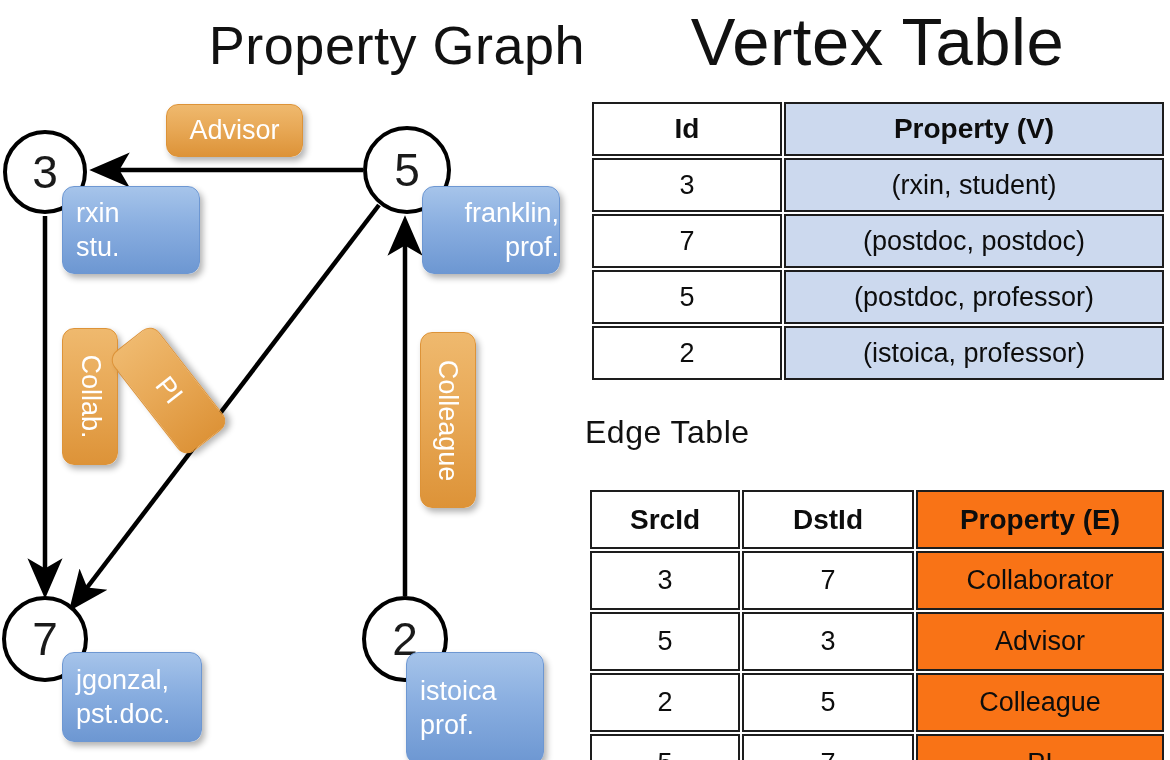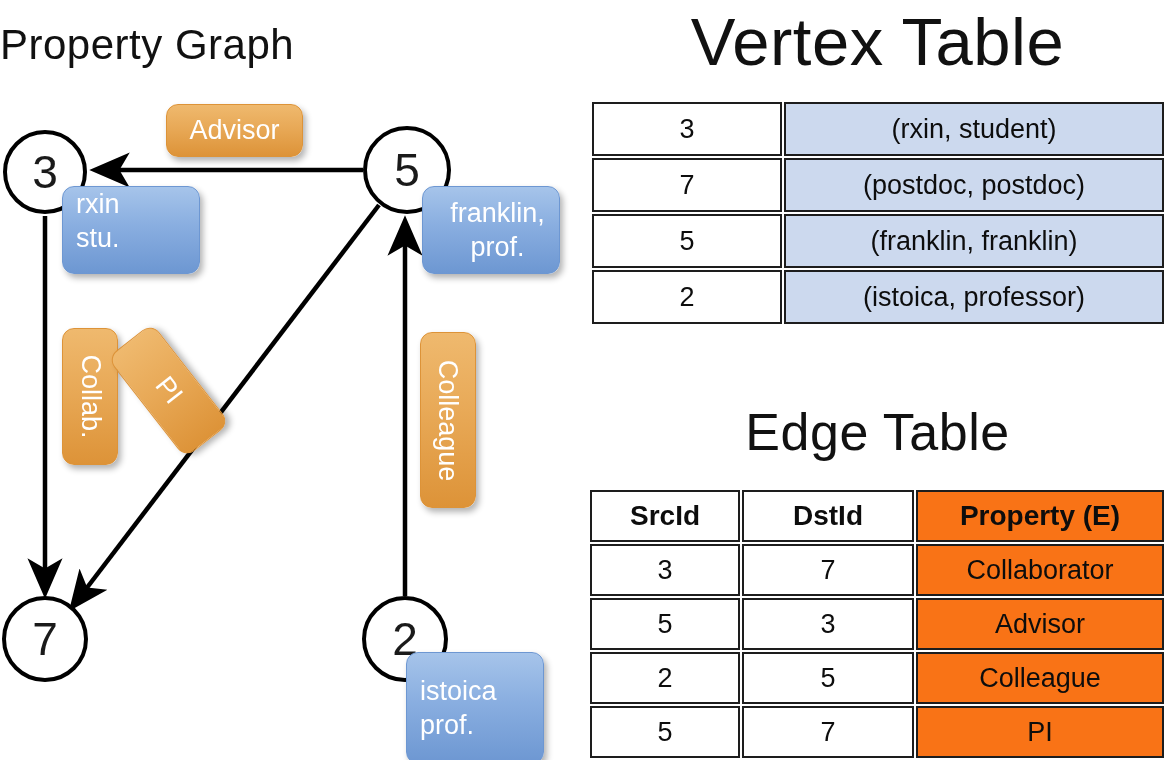--- a/index.html
+++ b/index.html
@@ -20,34 +20,34 @@
   .title {
     position: absolute;
     font-family: "Liberation Sans", sans-serif;
     font-weight: 300;
     color: #111111;
     letter-spacing: 0.5px;
     white-space: nowrap;
   }
   #title-property-graph {
     left: 0; top: 14px; width: 585px;
-    text-align: left;
-    font-size: 42px;
+    text-align: right;
+    font-size: 54px;
     line-height: 62px;
   }
   #title-vertex-table {
     left: 585px; top: 12px; width: 585px;
     text-align: center;
     font-size: 67px;
     line-height: 60px;
   }
   #title-edge-table {
     left: 585px; top: 402px; width: 585px;
-    text-align: center;
-    font-size: 52px;
+    text-align: left;
+    font-size: 32px;
     line-height: 60px;
   }
 
   
   #graph-pane {
     position: absolute;
     left: 0; top: 0;
     width: 585px; height: 760px;
   }
   #graph-edges {
@@ -134,21 +134,21 @@
 
   #vertex-table { left: 590px; top: 100px; }
   #vertex-table td.c-id   { width: 190px; }
   #vertex-table td.c-prop { width: 380px; }
   #vertex-table td        { height: 54px; }
 
   #edge-table { left: 588px; top: 488px; }
   #edge-table td.c-src  { width: 150px; }
   #edge-table td.c-dst  { width: 172px; }
   #edge-table td.c-prop { width: 248px; }
-  #edge-table td        { height: 52px; }
+  #edge-table td        { height: 59px; }
 </style>
 </head>
 <body>
 
 <div class="title" id="title-property-graph">Property Graph</div>
 <div class="title" id="title-vertex-table">Vertex Table</div>
 <div class="title" id="title-edge-table">Edge Table</div>
 
 <div id="graph-pane">
 
@@ -174,30 +174,34 @@
   <div class="node" style="left:363px; top:126px; width:88px; height:88px;">
     <span>5</span>
   </div>
   <div class="node" style="left:2px; top:596px; width:86px; height:86px;">
     <span>7</span>
   </div>
   <div class="node" style="left:362px; top:596px; width:86px; height:86px;">
     <span>2</span>
   </div>
 
-  <div class="lbl blue" style="left:62px; top:186px; width:138px; height:88px; flex-direction:column; align-items:flex-start; ">
+  <div class="lbl blue" style="left:62px; top:186px; width:138px; height:88px; flex-direction:column; align-items:flex-start; justify-content:center;">
     <div>rxin</div>
     <div>stu.</div>
   </div>
 
-  <div class="lbl blue" style="left:422px; top:186px; width:138px; height:88px; flex-direction:column; align-items:center; justify-content:center;">
+  <div class="lbl blue" style="left:422px; top:186px; width:138px; height:88px; flex-direction:column; align-items:flex-end; justify-content:center;">
     <div>franklin,</div>
     <div>prof.</div>
   </div>
 
+  <div class="lbl blue" style="left:62px; top:652px; width:140px; height:90px; flex-direction:column; align-items:flex-start; justify-content:center;">
+    <div>jgonzal,</div>
+    <div>pst.doc.</div>
+  </div>
 
   <div class="lbl blue" style="left:406px; top:652px; width:138px; height:112px; flex-direction:column; align-items:flex-start; justify-content:center;">
     <div>istoica</div>
     <div>prof.</div>
   </div>
 
   <div class="lbl orange" style="left:166px; top:104px; width:137px; height:53px;">
     <span>Advisor</span>
   </div>
 
@@ -210,31 +214,35 @@
   </div>
 
   <div class="lbl orange" style="left:420px; top:332px; width:56px; height:176px;">
     <span class="vert-text">Colleague</span>
   </div>
 
 </div>
 
 <table class="tbl" id="vertex-table">
   <tbody>
+      <tr>
+    <td class="head c-id">Id</td>
+    <td class="head c-prop blue-cell">Property (V)</td>
+  </tr>
   <tr>
     <td class="c-id">3</td>
     <td class="c-prop blue-cell">(rxin, student)</td>
   </tr>
   <tr>
     <td class="c-id">7</td>
     <td class="c-prop blue-cell">(postdoc, postdoc)</td>
   </tr>
   <tr>
     <td class="c-id">5</td>
-    <td class="c-prop blue-cell">(franklin, franklin)</td>
+    <td class="c-prop blue-cell">(postdoc, professor)</td>
   </tr>
   <tr>
     <td class="c-id">2</td>
     <td class="c-prop blue-cell">(istoica, professor)</td>
   </tr>
 </tbody>
   </table>
 
 <table class="tbl" id="edge-table">
   <tbody>

